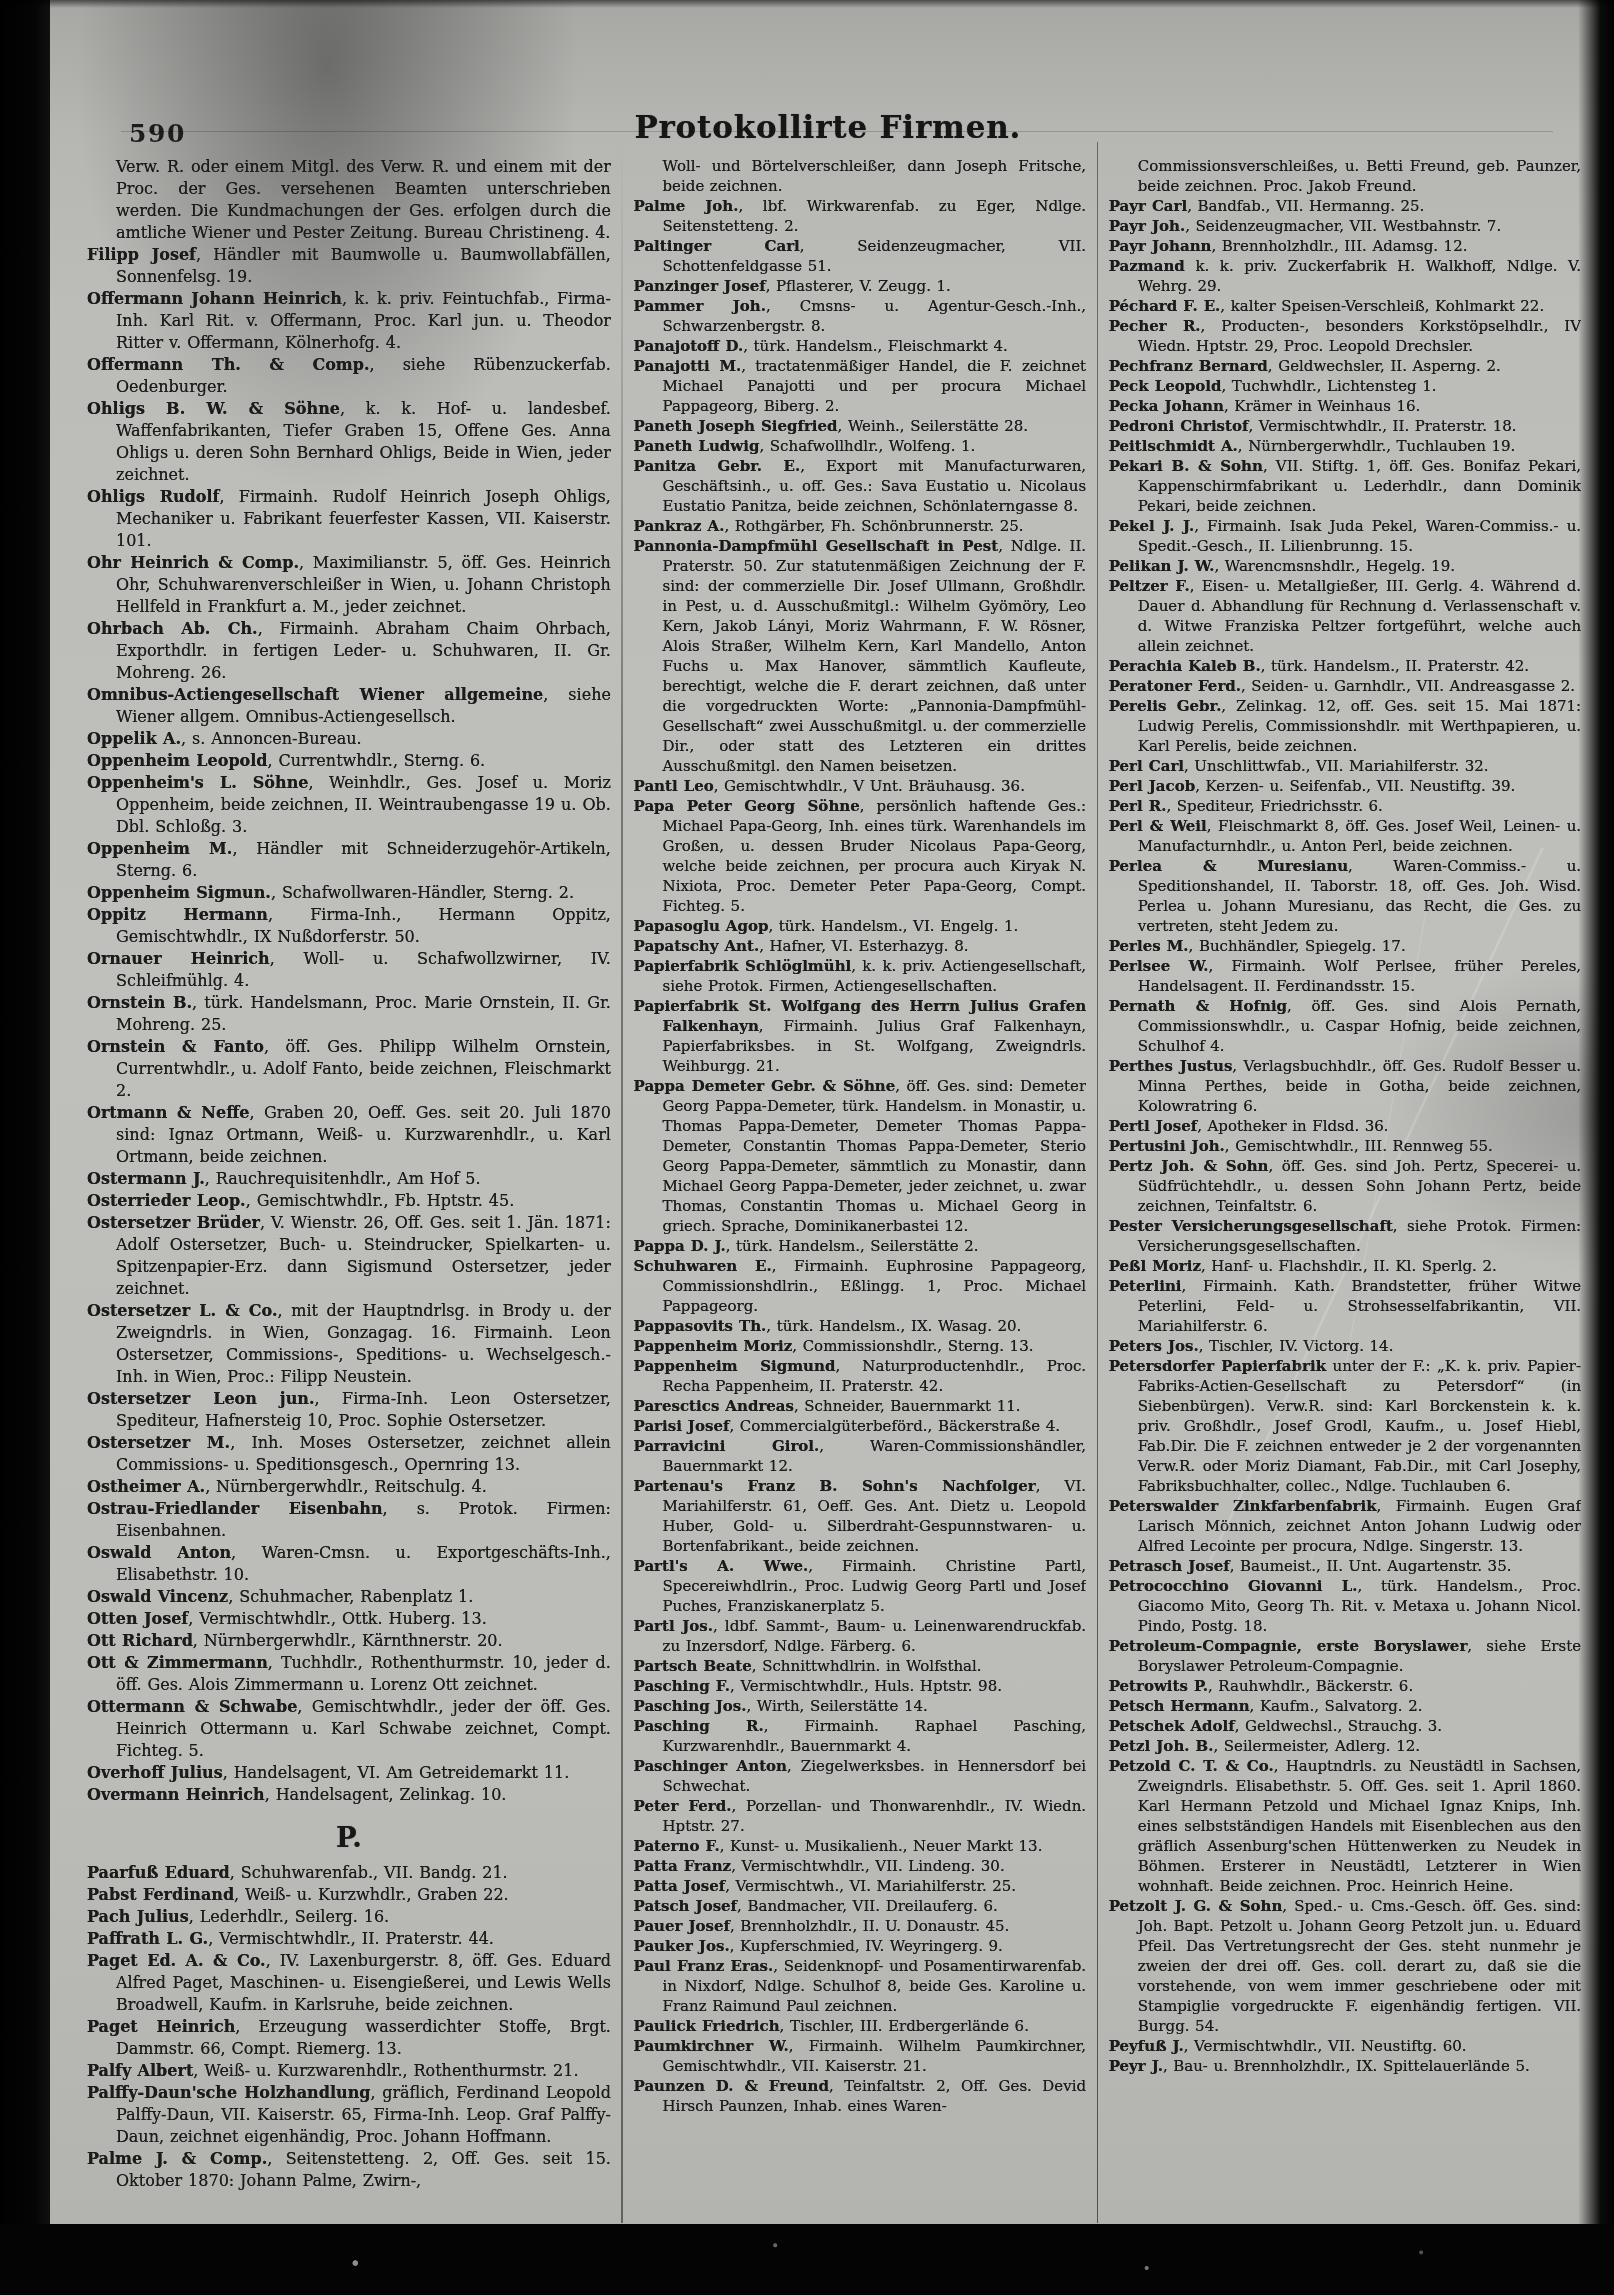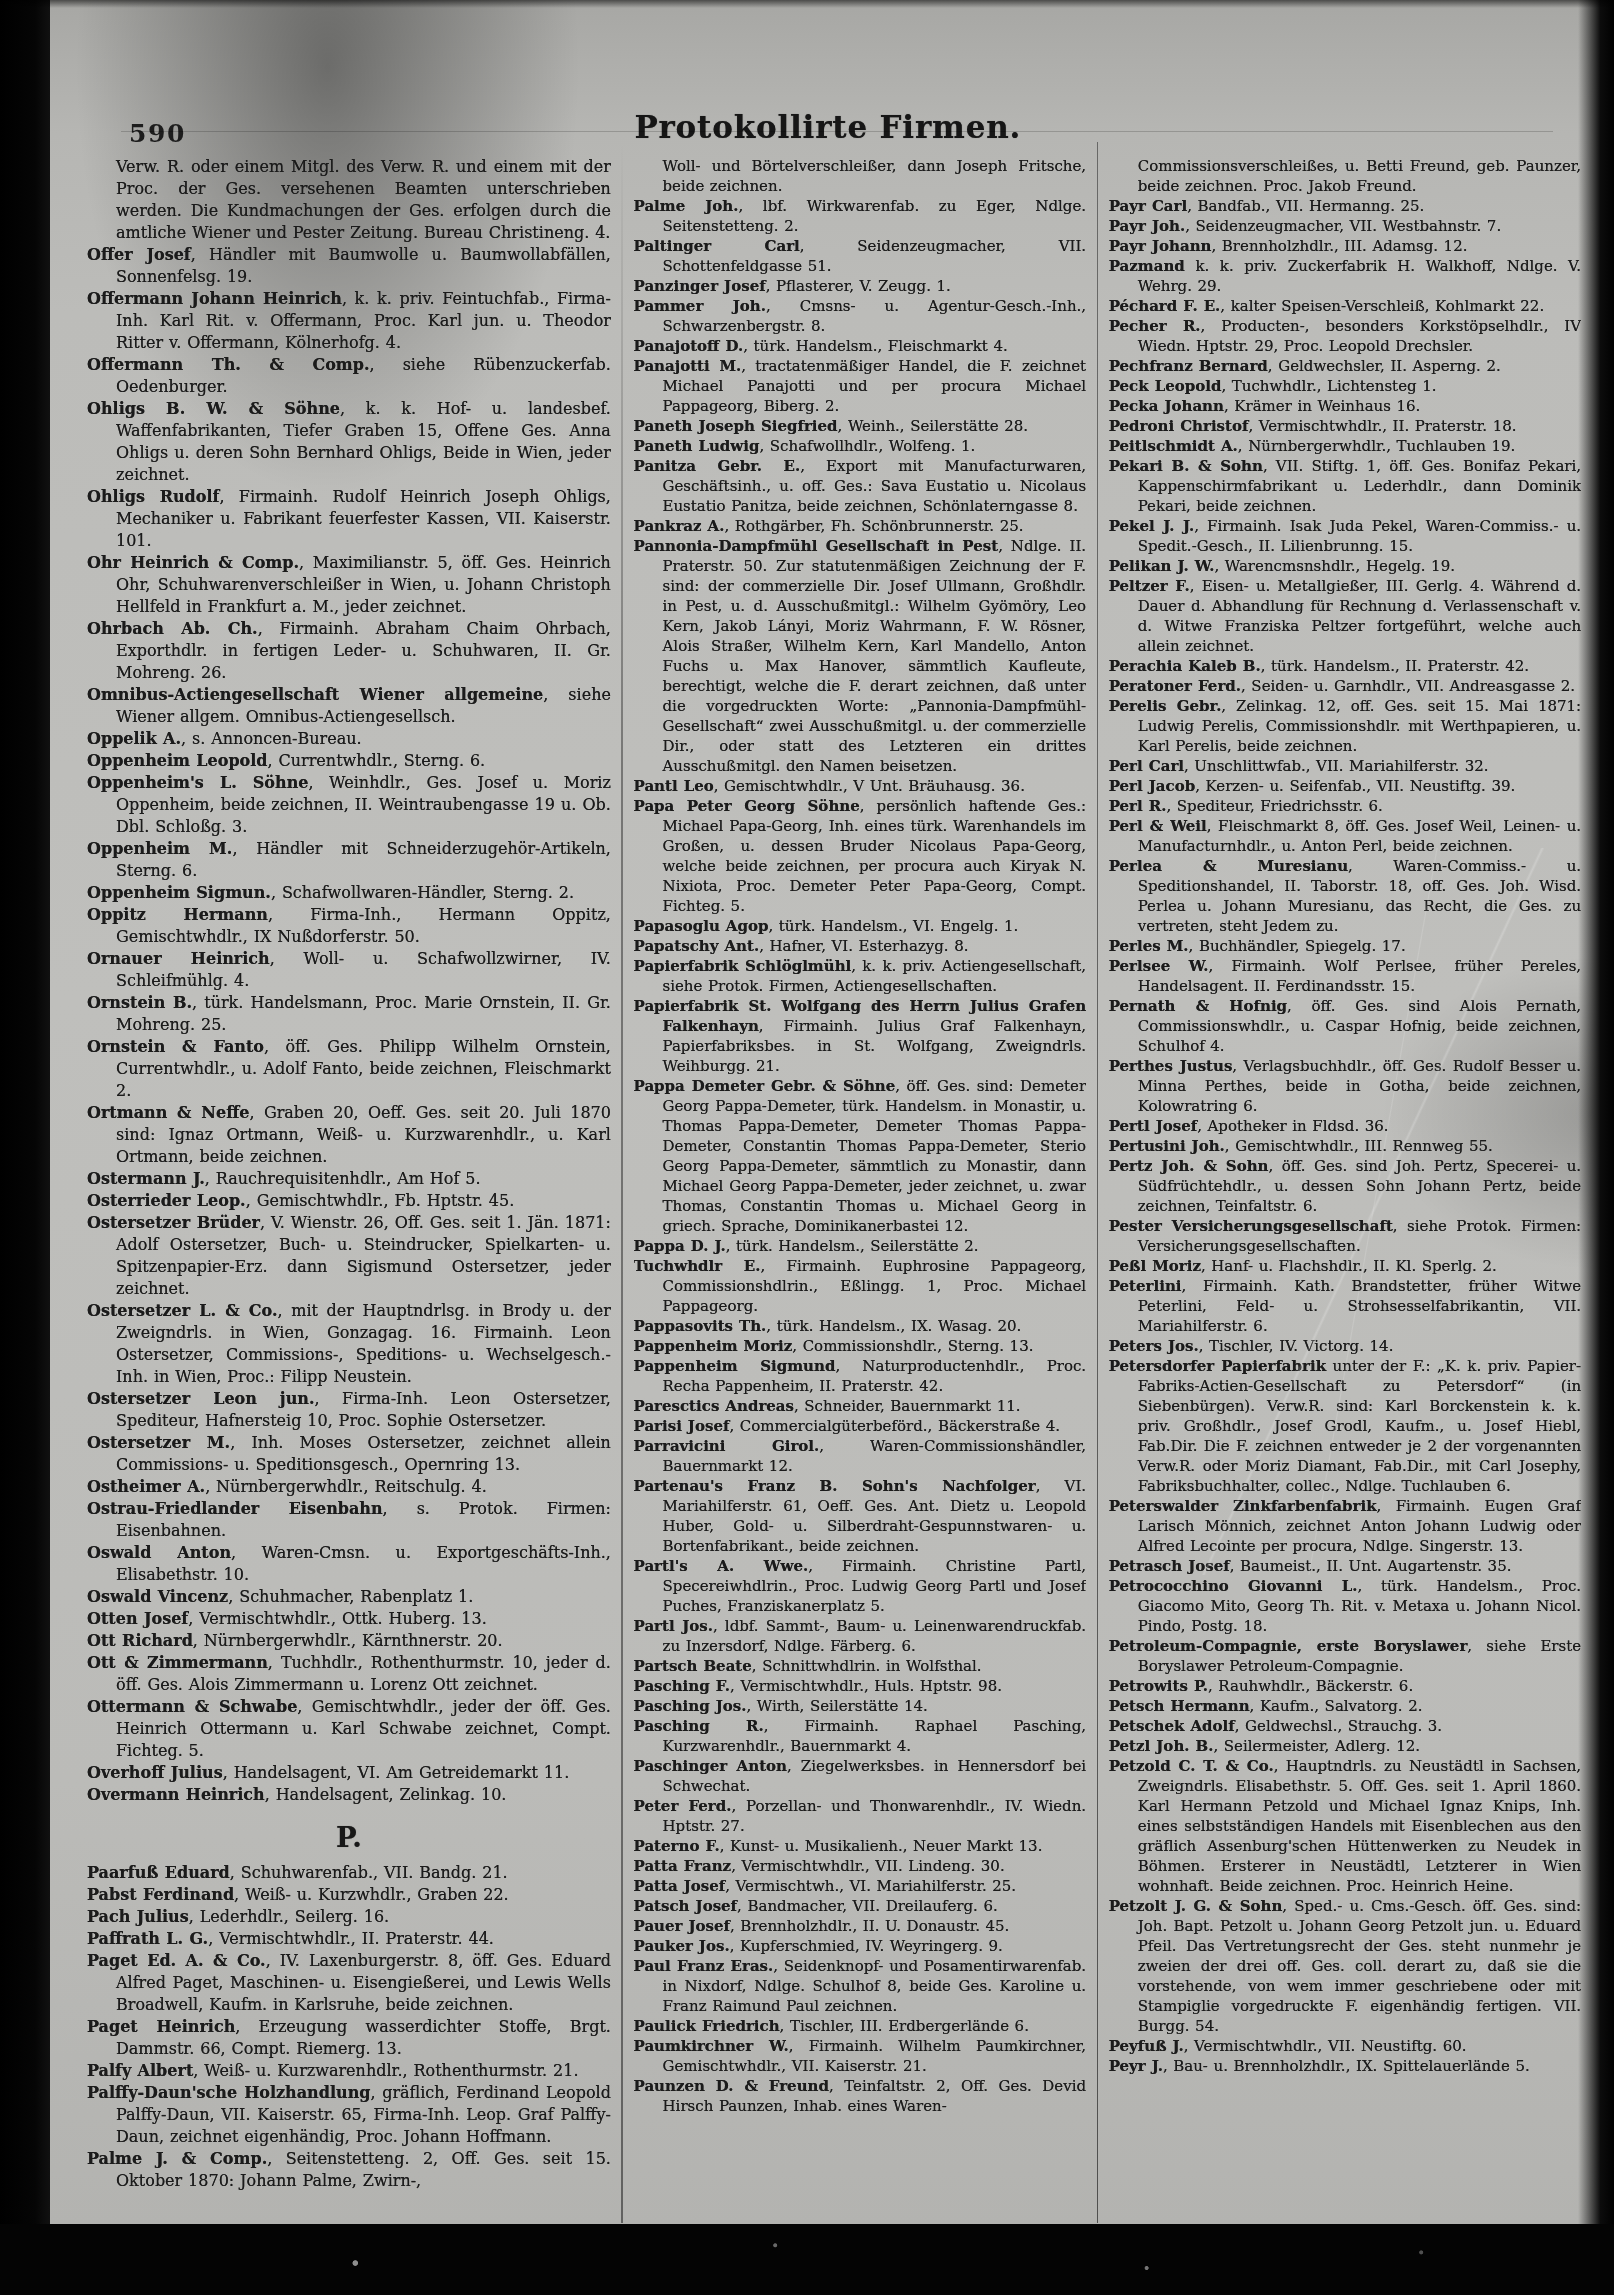--- a/index.html
+++ b/index.html
@@ -70,21 +70,21 @@
 
 <div class="paper">
   <div class="header">
     <span class="page-number">590</span>
     <div class="page-title">Protokollirte Firmen.</div>
   </div>
   <div class="header-rule"></div>
   <div class="columns">
     <div class="col col-1">
         <p class="entry cont">Verw. R. oder einem Mitgl. des Verw. R. und einem mit der Proc. der Ges. versehenen Beamten unterschrieben werden. Die Kundmachungen der Ges. erfolgen durch die amtliche Wiener und Pester Zeitung. Bureau Christineng. 4.</p>
-        <p class="entry"><b>Offer Josef</b>, Händler mit Baumwolle u. Baumwollabfällen, Sonnenfelsg. 19.</p>
+        <p class="entry"><b>Filipp Josef</b>, Händler mit Baumwolle u. Baumwollabfällen, Sonnenfelsg. 19.</p>
         <p class="entry"><b>Offermann Johann Heinrich</b>, k. k. priv. Feintuchfab., Firma-Inh. Karl Rit. v. Offermann, Proc. Karl jun. u. Theodor Ritter v. Offermann, Kölnerhofg. 4.</p>
         <p class="entry"><b>Offermann Th. &amp; Comp.</b>, siehe Rübenzuckerfab. Oedenburger.</p>
         <p class="entry"><b>Ohligs B. W. &amp; Söhne</b>, k. k. Hof- u. landesbef. Waffenfabrikanten, Tiefer Graben 15, Offene Ges. Anna Ohligs u. deren Sohn Bernhard Ohligs, Beide in Wien, jeder zeichnet.</p>
         <p class="entry"><b>Ohligs Rudolf</b>, Firmainh. Rudolf Heinrich Joseph Ohligs, Mechaniker u. Fabrikant feuerfester Kassen, VII. Kaiserstr. 101.</p>
         <p class="entry"><b>Ohr Heinrich &amp; Comp.</b>, Maximilianstr. 5, öff. Ges. Heinrich Ohr, Schuhwarenverschleißer in Wien, u. Johann Christoph Hellfeld in Frankfurt a. M., jeder zeichnet.</p>
         <p class="entry"><b>Ohrbach Ab. Ch.</b>, Firmainh. Abraham Chaim Ohrbach, Exporthdlr. in fertigen Leder- u. Schuhwaren, II. Gr. Mohreng. 26.</p>
         <p class="entry"><b>Omnibus-Actiengesellschaft Wiener allgemeine</b>, siehe Wiener allgem. Omnibus-Actiengesellsch.</p>
         <p class="entry"><b>Oppelik A.</b>, s. Annoncen-Bureau.</p>
         <p class="entry"><b>Oppenheim Leopold</b>, Currentwhdlr., Sterng. 6.</p>
         <p class="entry"><b>Oppenheim's L. Söhne</b>, Weinhdlr., Ges. Josef u. Moriz Oppenheim, beide zeichnen, II. Weintraubengasse 19 u. Ob. Dbl. Schloßg. 3.</p>
@@ -137,21 +137,21 @@
         <p class="entry"><b>Pankraz A.</b>, Rothgärber, Fh. Schönbrunnerstr. 25.</p>
         <p class="entry"><b>Pannonia-Dampfmühl Gesellschaft in Pest</b>, Ndlge. II. Praterstr. 50. Zur statutenmäßigen Zeichnung der F. sind: der commerzielle Dir. Josef Ullmann, Großhdlr. in Pest, u. d. Ausschußmitgl.: Wilhelm Gyömöry, Leo Kern, Jakob Lányi, Moriz Wahrmann, F. W. Rösner, Alois Straßer, Wilhelm Kern, Karl Mandello, Anton Fuchs u. Max Hanover, sämmtlich Kaufleute, berechtigt, welche die F. derart zeichnen, daß unter die vorgedruckten Worte: „Pannonia-Dampfmühl-Gesellschaft“ zwei Ausschußmitgl. u. der commerzielle Dir., oder statt des Letzteren ein drittes Ausschußmitgl. den Namen beisetzen.</p>
         <p class="entry"><b>Pantl Leo</b>, Gemischtwhdlr., V Unt. Bräuhausg. 36.</p>
         <p class="entry"><b>Papa Peter Georg Söhne</b>, persönlich haftende Ges.: Michael Papa-Georg, Inh. eines türk. Warenhandels im Großen, u. dessen Bruder Nicolaus Papa-Georg, welche beide zeichnen, per procura auch Kiryak N. Nixiota, Proc. Demeter Peter Papa-Georg, Compt. Fichteg. 5.</p>
         <p class="entry"><b>Papasoglu Agop</b>, türk. Handelsm., VI. Engelg. 1.</p>
         <p class="entry"><b>Papatschy Ant.</b>, Hafner, VI. Esterhazyg. 8.</p>
         <p class="entry"><b>Papierfabrik Schlöglmühl</b>, k. k. priv. Actiengesellschaft, siehe Protok. Firmen, Actiengesellschaften.</p>
         <p class="entry"><b>Papierfabrik St. Wolfgang des Herrn Julius Grafen Falkenhayn</b>, Firmainh. Julius Graf Falkenhayn, Papierfabriksbes. in St. Wolfgang, Zweigndrls. Weihburgg. 21.</p>
         <p class="entry"><b>Pappa Demeter Gebr. &amp; Söhne</b>, öff. Ges. sind: Demeter Georg Pappa-Demeter, türk. Handelsm. in Monastir, u. Thomas Pappa-Demeter, Demeter Thomas Pappa-Demeter, Constantin Thomas Pappa-Demeter, Sterio Georg Pappa-Demeter, sämmtlich zu Monastir, dann Michael Georg Pappa-Demeter, jeder zeichnet, u. zwar Thomas, Constantin Thomas u. Michael Georg in griech. Sprache, Dominikanerbastei 12.</p>
         <p class="entry"><b>Pappa D. J.</b>, türk. Handelsm., Seilerstätte 2.</p>
-        <p class="entry"><b>Tuchwhdlr E.</b>, Firmainh. Euphrosine Pappageorg, Commissionshdlrin., Eßlingg. 1, Proc. Michael Pappageorg.</p>
+        <p class="entry"><b>Schuhwaren E.</b>, Firmainh. Euphrosine Pappageorg, Commissionshdlrin., Eßlingg. 1, Proc. Michael Pappageorg.</p>
         <p class="entry"><b>Pappasovits Th.</b>, türk. Handelsm., IX. Wasag. 20.</p>
         <p class="entry"><b>Pappenheim Moriz</b>, Commissionshdlr., Sterng. 13.</p>
         <p class="entry"><b>Pappenheim Sigmund</b>, Naturproductenhdlr., Proc. Recha Pappenheim, II. Praterstr. 42.</p>
         <p class="entry"><b>Paresctics Andreas</b>, Schneider, Bauernmarkt 11.</p>
         <p class="entry"><b>Parisi Josef</b>, Commercialgüterbeförd., Bäckerstraße 4.</p>
         <p class="entry"><b>Parravicini Girol.</b>, Waren-Commissionshändler, Bauernmarkt 12.</p>
         <p class="entry"><b>Partenau's Franz B. Sohn's Nachfolger</b>, VI. Mariahilferstr. 61, Oeff. Ges. Ant. Dietz u. Leopold Huber, Gold- u. Silberdraht-Gespunnstwaren- u. Bortenfabrikant., beide zeichnen.</p>
         <p class="entry"><b>Partl's A. Wwe.</b>, Firmainh. Christine Partl, Specereiwhdlrin., Proc. Ludwig Georg Partl und Josef Puches, Franziskanerplatz 5.</p>
         <p class="entry"><b>Partl Jos.</b>, ldbf. Sammt-, Baum- u. Leinenwarendruckfab. zu Inzersdorf, Ndlge. Färberg. 6.</p>
         <p class="entry"><b>Partsch Beate</b>, Schnittwhdlrin. in Wolfsthal.</p>

